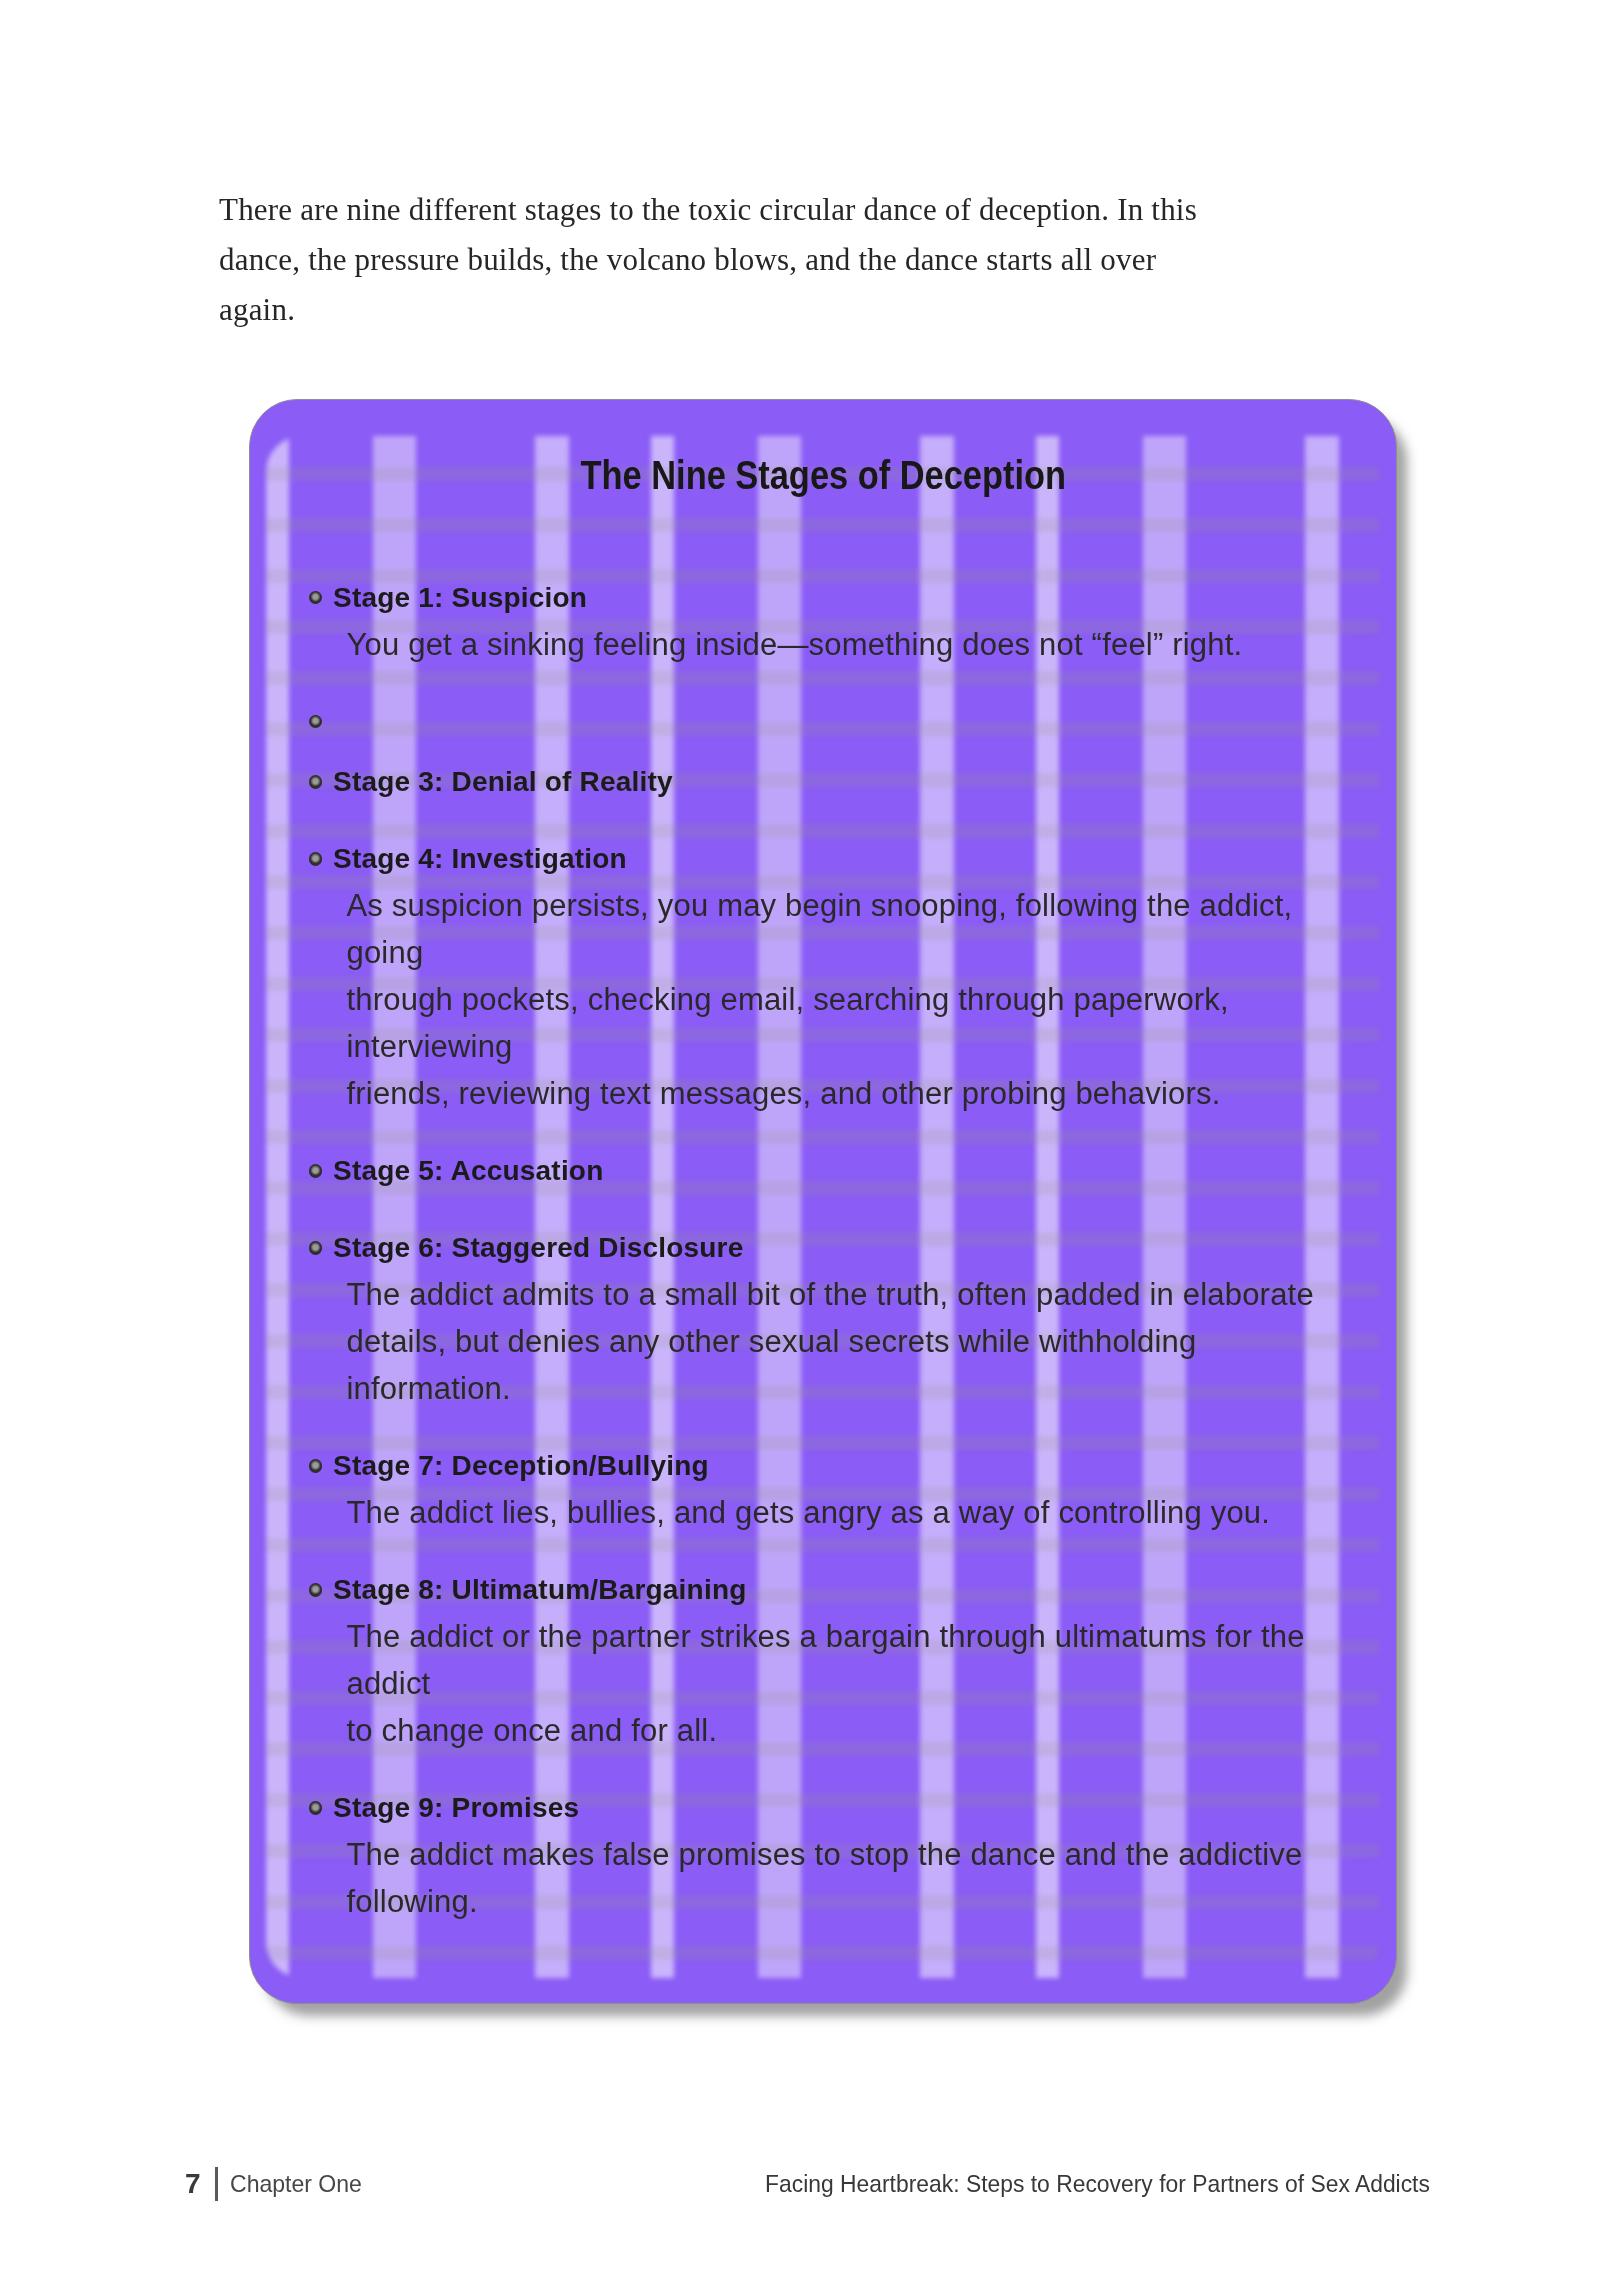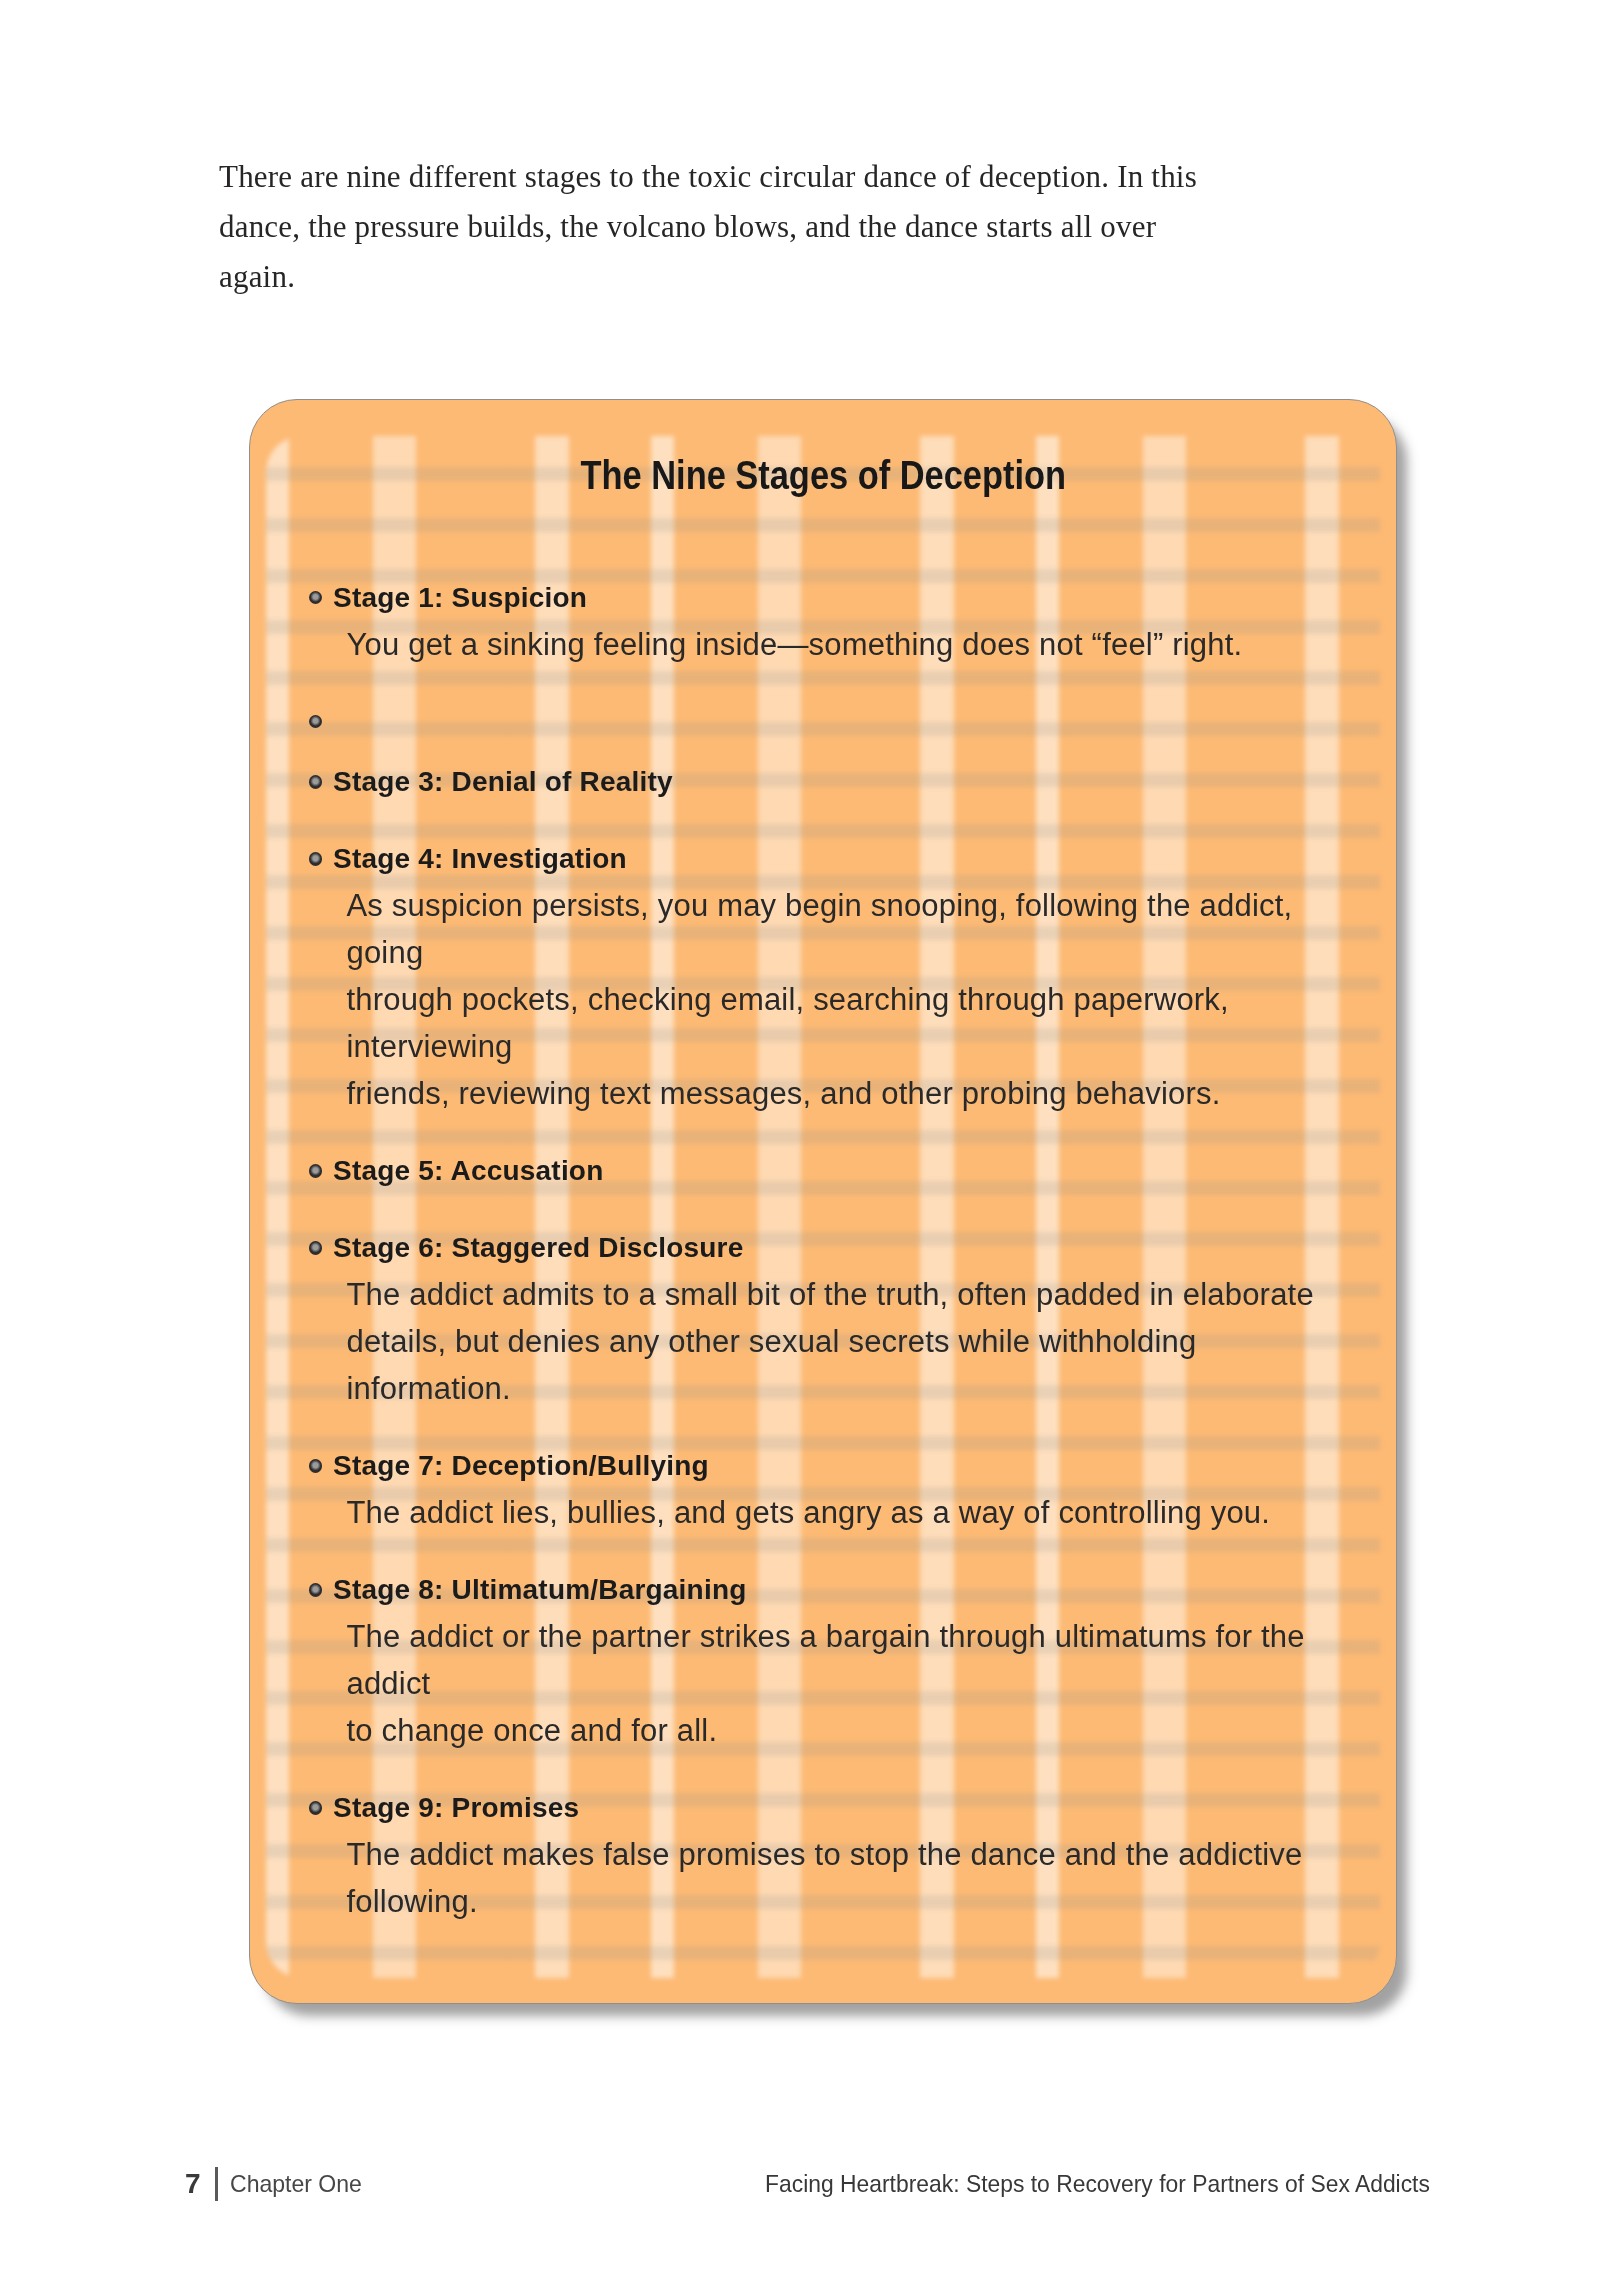--- a/index.html
+++ b/index.html
@@ -7,30 +7,30 @@
     width:1616px; height:2293px;
     background:#ffffff;
     font-family:"Liberation Sans", sans-serif;
     position:relative;
     overflow:hidden;
   }
   .page { position:absolute; inset:0; }
 
   
   .intro {
-    position:absolute; left:219px; top:152px; width:1254px; margin:0;
+    position:absolute; left:219px; top:185px; width:1254px; margin:0;
     font-family:"Liberation Serif", serif;
     font-size:31px; line-height:50px; color:#272525; letter-spacing:0.2px;
   }
 
   
   .stages-box {
     position:absolute; left:249px; top:399px; width:1148px; height:1605px;
     box-sizing:border-box;
-    background:#fdba74;
+    background:#8b5cf6;
     border:1.8px solid #8f8f8f;
     border-radius:48px;
     box-shadow:12.5px 14.3px 10.7px -2.7px rgba(70,70,70,0.5);
     overflow:hidden;
   }
   
   .stages-box::before {
     content:""; position:absolute; inset:36px 16px 25px 16px; border-radius:36px;
     background:
       repeating-linear-gradient(0deg,

